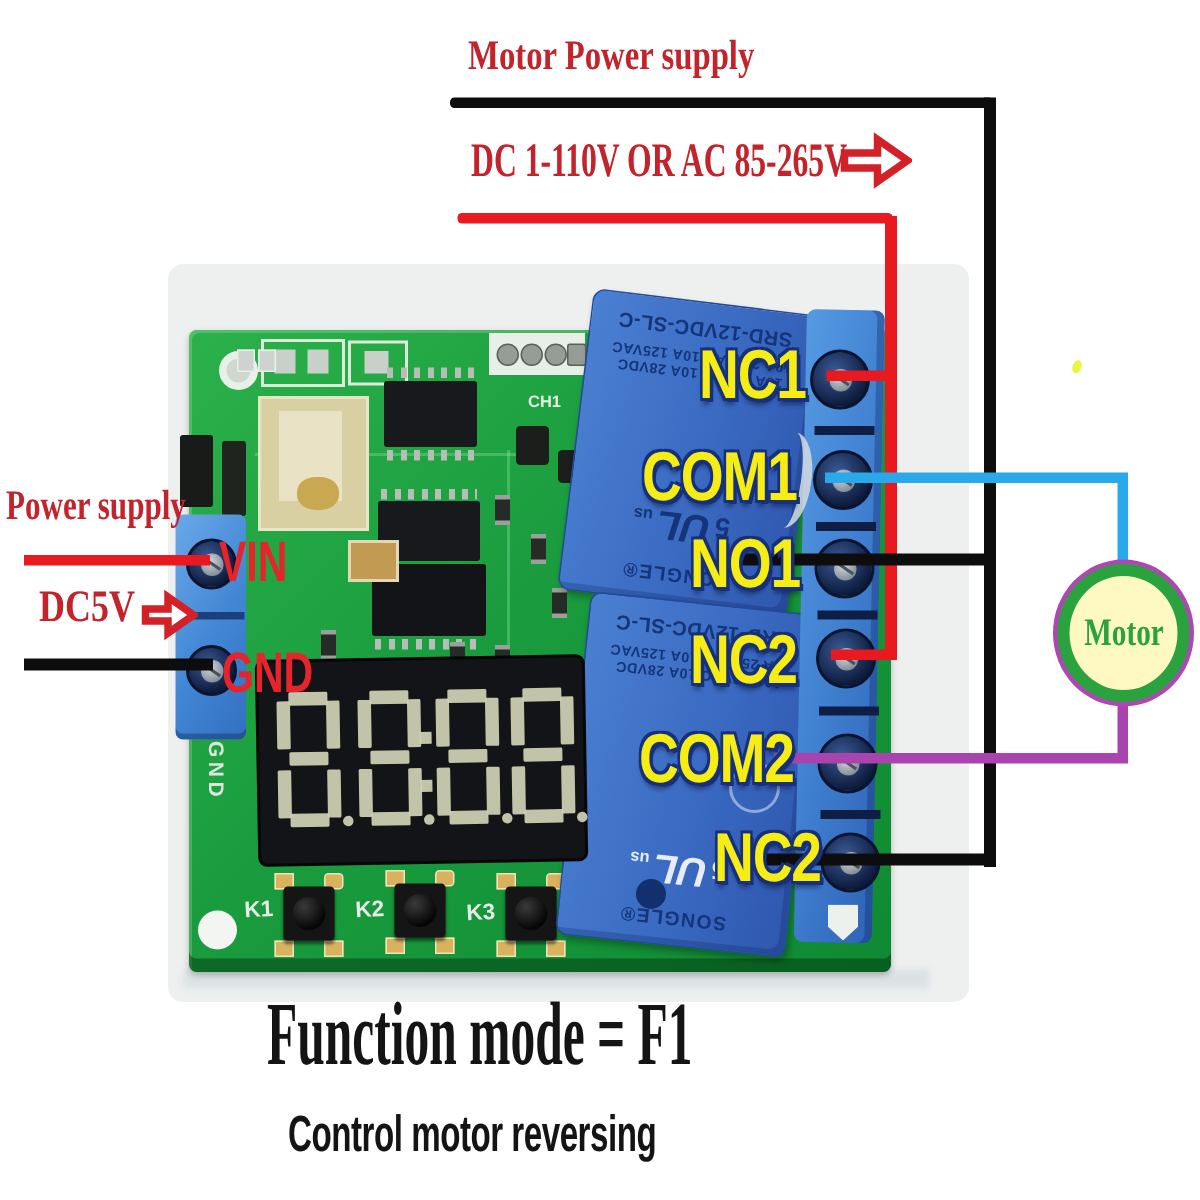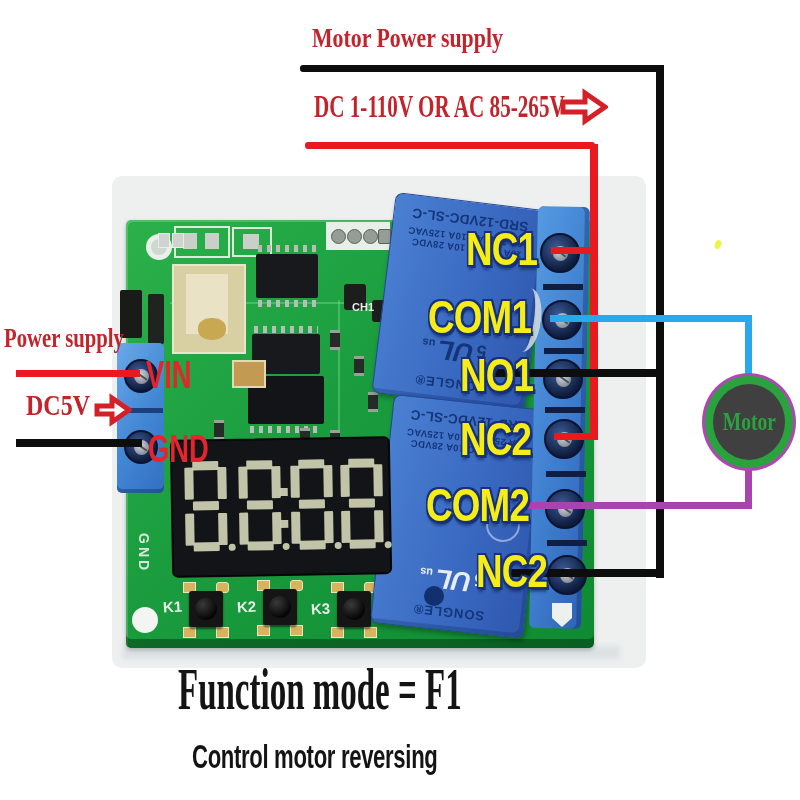--- a/index.html
+++ b/index.html
@@ -47,21 +47,21 @@
   #soic3{left:248px;top:376px;width:76px;height:48px;background:#121417;}
   #hdr{left:326px;top:222px;width:64px;height:28px;background:#e8efe8;}
   #hdr .pad{position:absolute;top:7px;width:13px;height:13px;background:#969d96;border-radius:50%;border:1px solid #5a615a;}
   #hdr .pad.sq{border-radius:2px;}
   .tr{position:absolute;background:#1b1e1b;border-radius:3px;}
   #tanCap{left:232px;top:360px;width:30px;height:24px;background:#c29a52;border:2px solid #e2d8b8;}
   .smd{position:absolute;width:10px;height:14px;background:#272b27;border-top:3px solid #9aa09a;border-bottom:3px solid #9aa09a;}
   #redpart{left:381px;top:584px;width:16px;height:20px;background:#8a3420;border-radius:2px;}
   #wbar{left:394px;top:268px;width:6px;height:96px;background:rgba(232,244,232,.8);}
 
-  .silk{position:absolute;color:#e6efe6;font-weight:bold;margin-top:39px;}
+  .silk{position:absolute;color:#e6efe6;font-weight:bold;}
   #ch1{left:352px;top:262px;font-size:11px;}
   #ch2{left:381px;top:488px;font-size:11px;writing-mode:vertical-rl;}
   #gnd-silk{left:136px;top:494px;font-size:14px;writing-mode:vertical-rl;letter-spacing:3px;color:#dce6dc;font-weight:800;}
 
   
   #display{left:171px;top:438px;width:216px;height:134px;background:#131417;border:2px solid #050608;
            border-radius:6px;transform:rotate(-1deg);z-index:5;}
   .digit{position:absolute;top:20px;width:42px;height:90px;}
   #d1{left:12px;} #d2{left:66px;} #d3{left:118px;} #d4{left:168px;}
   .sg{position:absolute;background:#cfd2b4;opacity:.93;border-radius:1px;}
@@ -166,21 +166,21 @@
   .redtxt{color:#c3242b;font-family:"Liberation Serif",serif;font-weight:bold;z-index:9;}
   #t-mps{left:312px;top:22px;font-size:28px;transform:scaleX(.78);}
   #t-volt{left:314px;top:88px;font-size:32px;transform:scaleX(.66);}
   #t-ps{left:4px;top:322px;font-size:28px;transform:scaleX(.74);}
   #t-dc5v{left:26px;top:388px;font-size:30px;transform:scaleX(.8);}
   .pinlab{color:#e5242c;font-weight:800;font-size:38px;z-index:9;font-family:"Liberation Sans",sans-serif;}
   #t-vin{left:146px;top:354px;transform:scaleX(.72);}
   #t-gnd{left:148px;top:428px;transform:scaleX(.72);}
 
   
-  #motor{left:705px;top:376px;width:72px;height:76px;background:#404040;border:8px solid #2aa33f;
+  #motor{left:705px;top:376px;width:72px;height:76px;background:#fef9c3;border:8px solid #2aa33f;
          border-radius:50%;box-shadow:0 0 0 3px #ad48b2;display:flex;align-items:center;justify-content:center;z-index:9;}
   #motor span{font-family:"Liberation Serif",serif;font-weight:bold;font-size:26px;color:#2aa33f;transform:scaleX(.75);}
   #speck{left:715px;top:240px;width:6px;height:9px;background:#e8f542;border-radius:50%;transform:rotate(20deg);z-index:3;}
 
   
   #t-func{left:178px;top:655px;font-size:60px;color:#141414;font-family:"Liberation Serif",serif;font-weight:bold;transform:scaleX(.55);}
   #t-cap{left:192px;top:737px;font-size:34px;color:#141414;font-weight:bold;transform:scaleX(.65);letter-spacing:-.5px;}
 </style>
 </head>
 <body>

